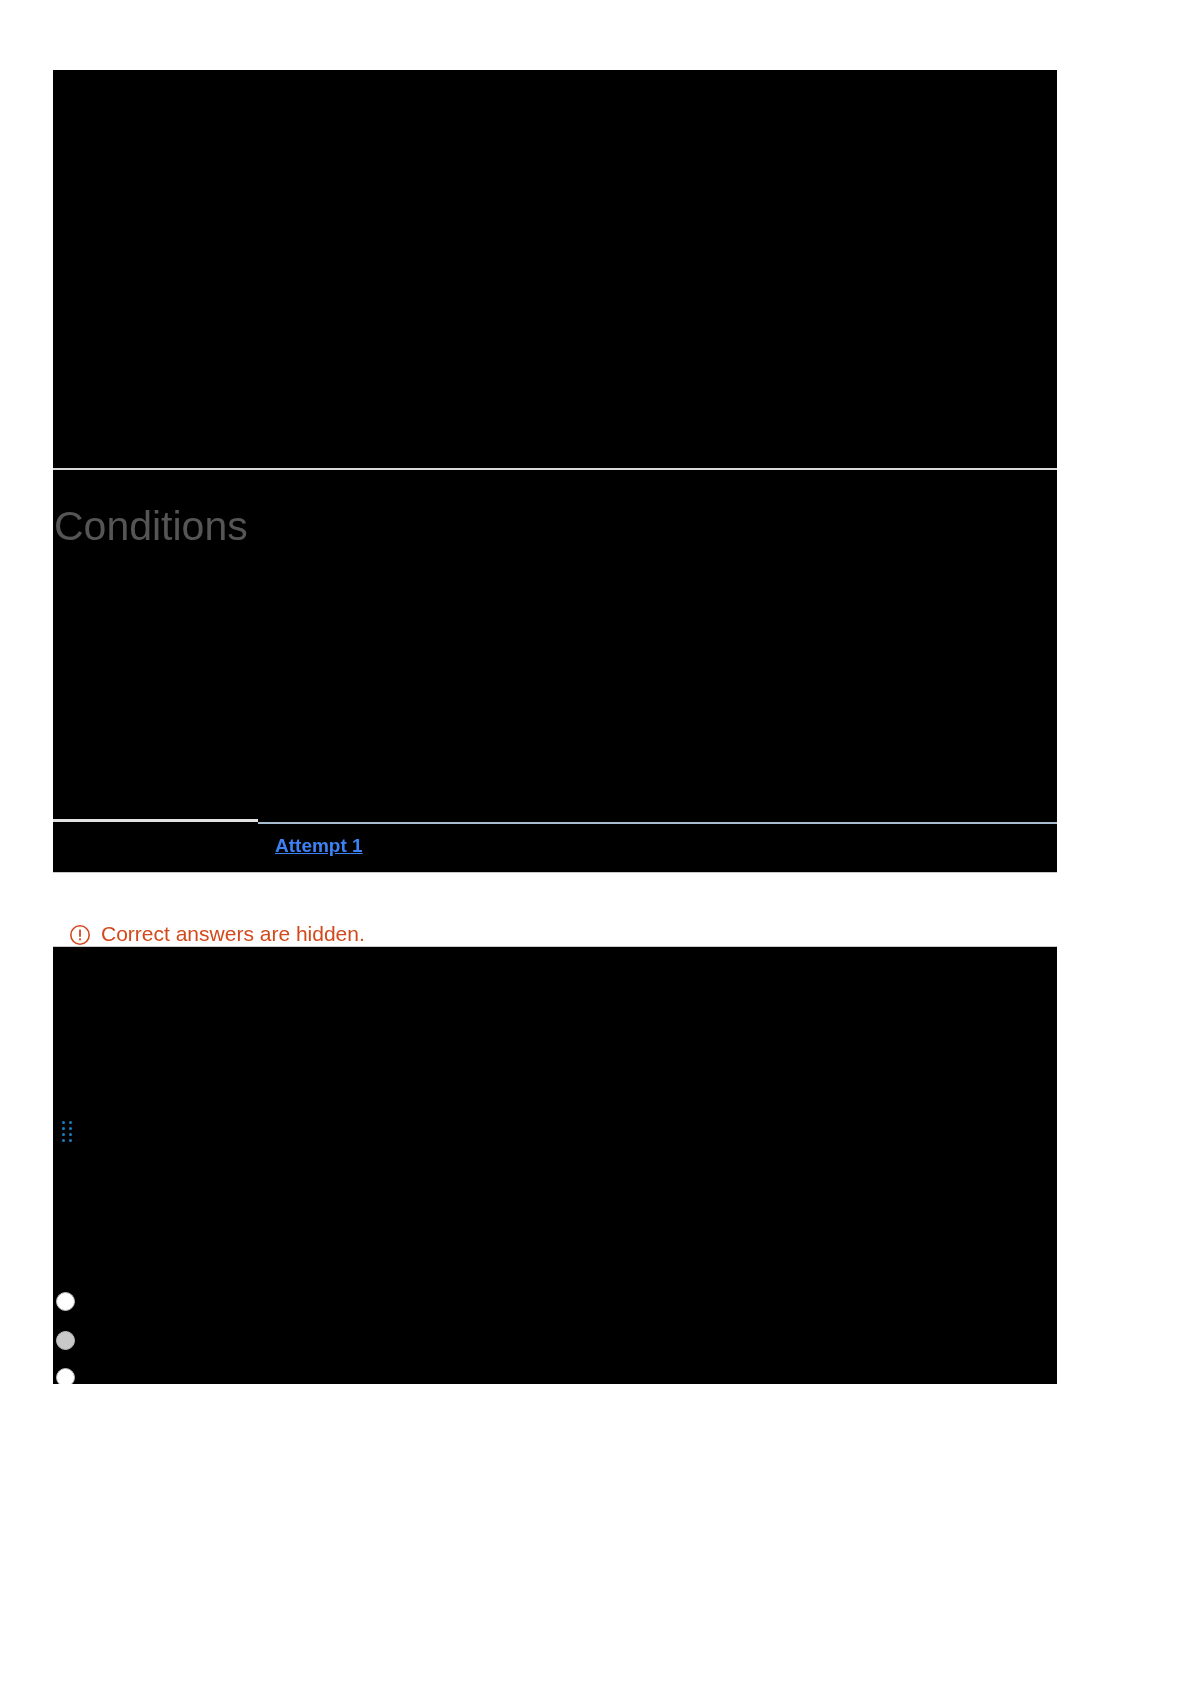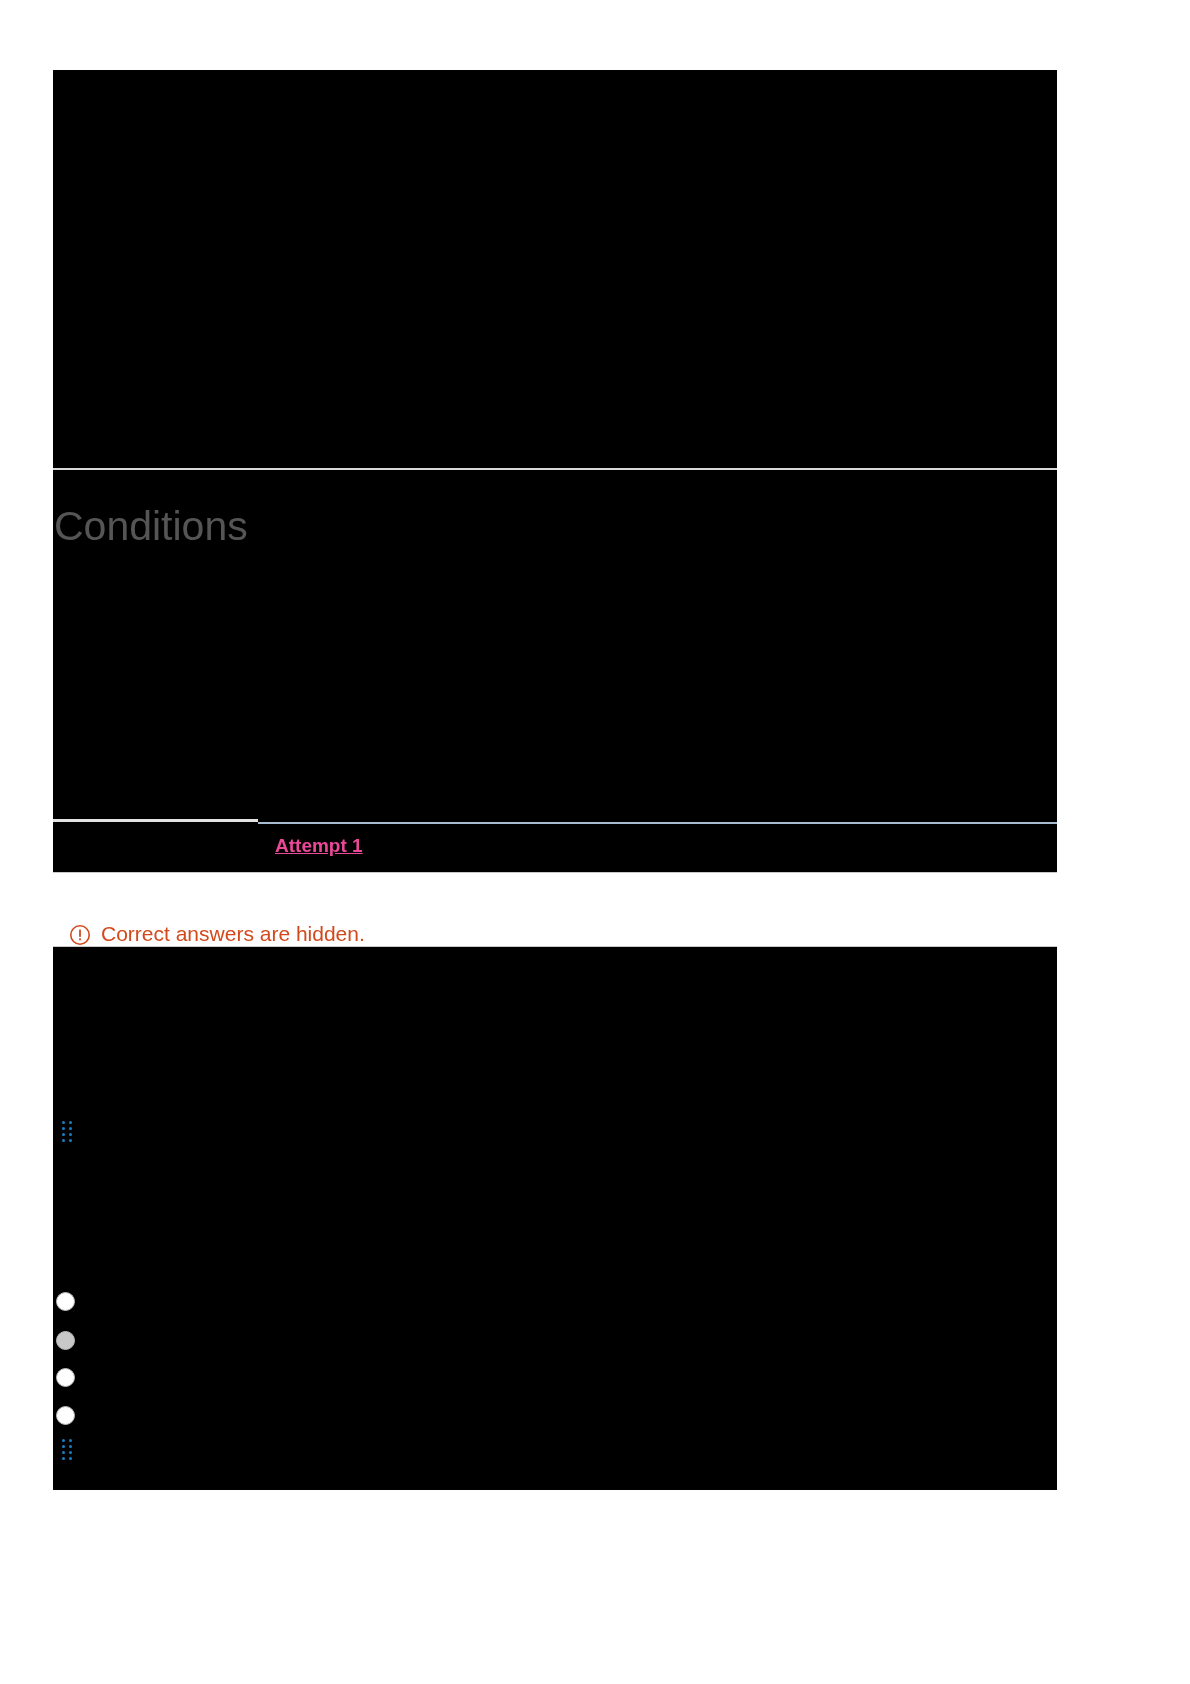--- a/index.html
+++ b/index.html
@@ -7,21 +7,21 @@
     padding: 0;
     background: #ffffff;
     width: 1190px;
     height: 1684px;
     font-family: "Liberation Sans", sans-serif;
   }
 
   .page {
     position: relative;
     width: 1190px;
-    height: 1684px;
+    height: 1384px;
     background: #ffffff;
     overflow: hidden;
     border-radius: 22px;
   }
 
   
   .quiz-panel {
     position: absolute;
     left: 53px;
     top: 70px;
@@ -99,21 +99,21 @@
     height: 48px;
     background: #000000;
   }
 
   .attempt-link {
     position: absolute;
     left: 222px;
     top: 11px;
     font-size: 19px;
     font-weight: bold;
-    color: #ec4899;
+    color: #3b82f6;
     text-decoration: underline;
     white-space: nowrap;
     cursor: pointer;
   }
 
   
   .alert-strip {
     position: absolute;
     left: 0;
     top: 802px;

